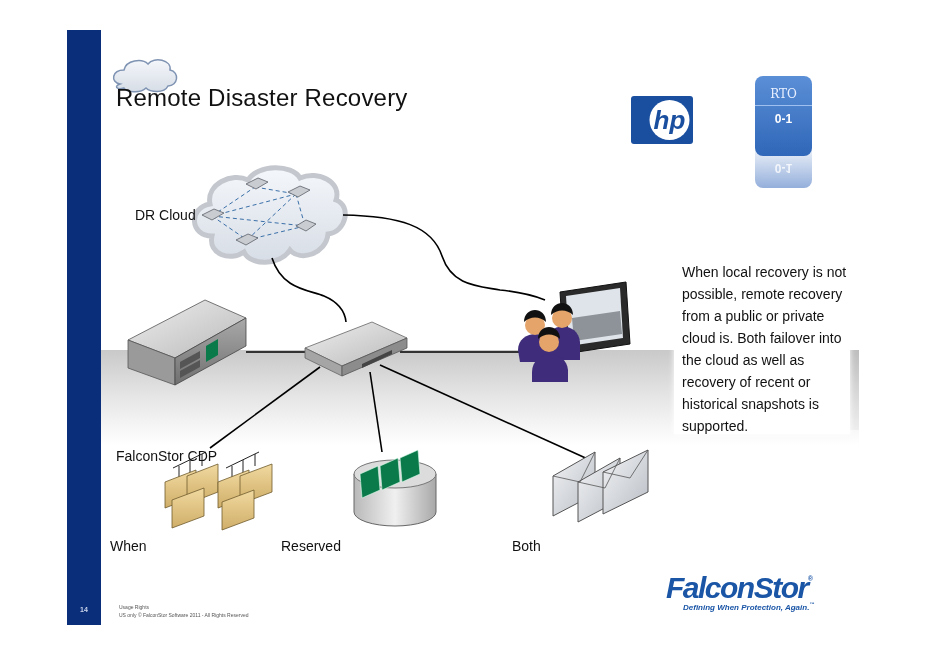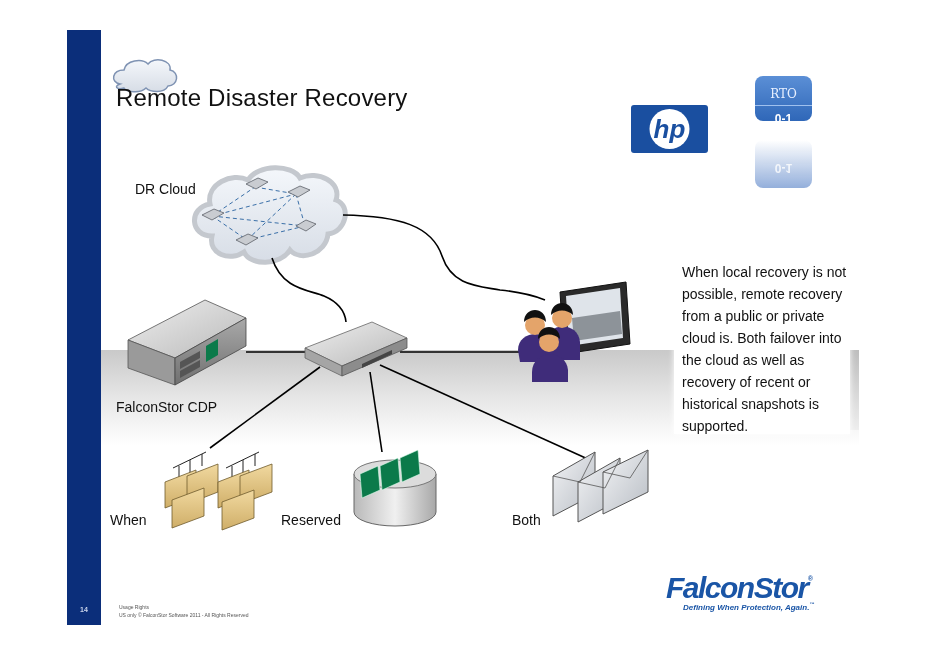--- a/index.html
+++ b/index.html
@@ -4,25 +4,25 @@
 <style>
   html, body { margin: 0; padding: 0; background: #ffffff; }
   body { width: 925px; height: 652px; position: relative; overflow: hidden; font-family: "Liberation Sans", sans-serif; }
   .sidebar { position: absolute; left: 67px; top: 30px; width: 34px; height: 595px; background: #0b2e7a; }
   .page-num { position: absolute; left: 0; bottom: 12px; width: 34px; text-align: center; color: #c9d3ea; font-size: 7px; font-weight: bold; }
   .floor { position: absolute; left: 101px; top: 350px; width: 758px; height: 95px;
            background: linear-gradient(to bottom, #c9c9c9 0%, #e6e6e6 50%, #ffffff 100%); }
   .floor-right { position: absolute; left: 850px; top: 350px; width: 9px; height: 80px; background: linear-gradient(to bottom,#bdbdbd,#eeeeee); }
   .title { position: absolute; left: 116px; top: 84px; font-size: 24px; color: #111; letter-spacing: 0.2px; }
   svg.diagram { position: absolute; left: 0; top: 0; }
-  .label { position: absolute; font-size: 14px; color: #111; }
+  .label { position: absolute; font-size: 14px; color: #111; margin-top: 26px; }
   .desc-box { position: absolute; left: 674px; top: 258px; width: 176px; height: 176px; background: #fff; box-shadow: 0 0 6px rgba(255,255,255,1); }
   .desc { position: absolute; left: 682px; top: 261px; width: 168px; font-size: 14px; line-height: 22px; color: #111; }
-  .hp-logo { position: absolute; left: 631px; top: 105px; width: 77px; height: 48px; background: #1a4fa0; border-radius: 3px; }
-  .rto { position: absolute; left: 755px; top: 76px; width: 57px; height: 45px; border-radius: 8px;
+  .hp-logo { position: absolute; left: 631px; top: 96px; width: 62px; height: 48px; background: #1a4fa0; border-radius: 3px; }
+  .rto { position: absolute; left: 755px; top: 76px; width: 57px; height: 80px; border-radius: 8px;
          background: linear-gradient(to bottom, #5b8fd6, #2f67b8); color: #fff; text-align: center; }
   .rto .top { height: 29px; line-height: 36px; font-size: 12px; color: #e8f0ff; font-family: "DejaVu Serif", serif; border-bottom: 1px solid #9fc0ee; }
   .rto .val { font-size: 12px; font-weight: bold; line-height: 26px; }
   .rto-reflect { position: absolute; left: 755px; top: 140px; width: 57px; height: 48px; border-radius: 8px;
          background: linear-gradient(to bottom, rgba(60,110,190,0.55), rgba(255,255,255,0)); color: rgba(255,255,255,0.8);
          text-align: center; font-size: 12px; font-weight: bold; transform: scaleY(-1); }
   .rto-reflect span { display:block; transform: none; }
   .footer-rights { position: absolute; left: 119px; top: 603px; font-size: 5px; color: #555; line-height: 8px; }
   .fs-logo { position: absolute; left: 666px; top: 571px; font-size: 30px; font-weight: bold; font-style: italic; color: #1a55a6; letter-spacing: -1.5px; }
   .fs-logo sup { font-size: 7px; vertical-align: top; position: relative; top: 4px; }
@@ -174,21 +174,21 @@
       <path d="M553,476 L580,482 L595,452"></path>
       <path d="M578,482 L605,488 L620,458"></path>
       <path d="M603,472 L630,478 L648,450"></path>
     </g>
   </g>
 </svg>
 
 <div class="title">Remote Disaster Recovery</div>
 
 <div class="label" style="left:135px; top:181px;">DR Cloud</div>
-<div class="label" style="left:116px; top:399px;">FalconStor CDP</div>
+<div class="label" style="left:116px; top:422px;">FalconStor CDP</div>
 <div class="label" style="left:110px; top:512px;">When</div>
 <div class="label" style="left:281px; top:512px;">Reserved</div>
 <div class="label" style="left:512px; top:512px;">Both</div>
 
 <div class="desc-box"></div>
 <div class="desc">When local recovery is not possible, remote recovery from a public or private cloud is. Both failover into the cloud as well as recovery of recent or historical snapshots is supported.</div>
 
 <div class="hp-logo">
   <svg width="77" height="48">
     <circle cx="38.5" cy="24" r="20" fill="#fff"></circle>

